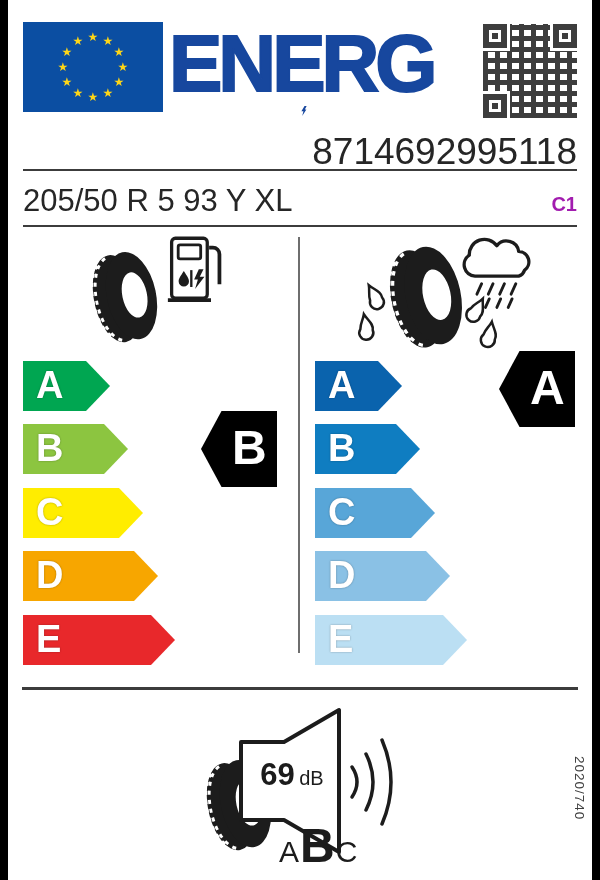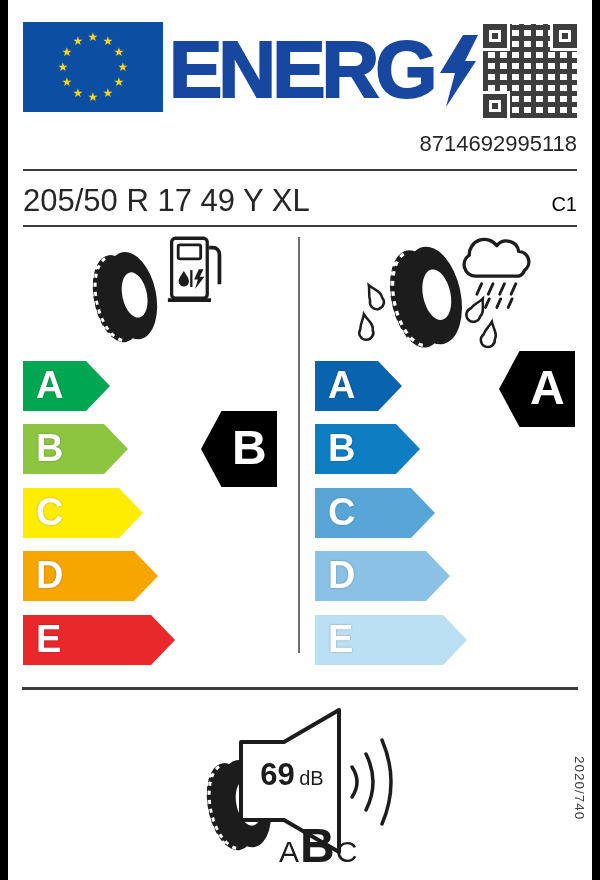--- a/index.html
+++ b/index.html
@@ -18,45 +18,45 @@
   .flag .star:nth-child(4){left:100px;top:45px;}
   .flag .star:nth-child(5){left:96px;top:60px;}
   .flag .star:nth-child(6){left:85px;top:71px;}
   .flag .star:nth-child(7){left:70px;top:75px;}
   .flag .star:nth-child(8){left:55px;top:71px;}
   .flag .star:nth-child(9){left:44px;top:60px;}
   .flag .star:nth-child(10){left:40px;top:45px;}
   .flag .star:nth-child(11){left:44px;top:30px;}
   .flag .star:nth-child(12){left:55px;top:19px;}
 
-  .energ{position:absolute;left:169px;top:24px;height:92px;display:flex;align-items:center;}
+  .energ{position:absolute;left:169px;top:24px;height:92px;display:flex;align-items:center;flex-direction:column;}
   .energ-text{font-size:80px;font-weight:bold;color:#17479e;letter-spacing:-4px;line-height:1;
               -webkit-text-stroke:2px #17479e;}
   .energ svg{margin-left:6px;margin-top:2px;}
 
   .qr{position:absolute;left:483px;top:24px;width:94px;height:94px;background:#fff;
       background-image:
         repeating-linear-gradient(0deg,#3d3d3d 0 5px,transparent 5px 11px),
         repeating-linear-gradient(90deg,#3d3d3d 0 5px,transparent 5px 12px);}
   .finder{position:absolute;width:24px;height:24px;border:6px solid #3d3d3d;background:#fff;
           box-sizing:border-box;box-shadow:0 0 0 3px #fff;}
   .finder::after{content:"";position:absolute;left:3px;top:3px;width:6px;height:6px;background:#3d3d3d;}
   .finder-tl{left:0;top:0;}
   .finder-tr{right:0;top:0;}
   .finder-bl{left:0;bottom:0;}
 
   
   .brand{position:absolute;left:23px;top:131px;font-size:27px;font-weight:bold;color:#262626;}
-  .article{position:absolute;right:23px;top:131px;font-size:22px;color:#262626;}
+  .article{position:absolute;right:23px;top:131px;font-size:37px;color:#262626;}
   .rule{position:absolute;left:23px;width:554px;height:2px;background:#3c3c3c;}
   .rule-1{top:169px;}
   .rule-2{top:225px;}
   .rule-3{top:687px;left:22px;width:556px;height:3px;}
   .size{position:absolute;left:23px;top:183px;font-size:31px;color:#262626;}
-  .class-c1{position:absolute;right:23px;top:193px;font-size:20px;color:#000000;}
+  .class-c1{position:absolute;right:23px;top:193px;font-size:20px;color:#a21caf;font-weight:bold;}
 
   
   .divider{position:absolute;left:298px;top:237px;width:2px;height:416px;background:#6e6e6e;}
 
   .bar{position:absolute;height:50px;
        clip-path:polygon(0 0,calc(100% - 24px) 0,100% 50%,calc(100% - 24px) 100%,0 100%);
        filter:drop-shadow(0 0 1px #9a9a9a);}
   .bar span{position:absolute;left:13px;top:50%;transform:translateY(-52%);
             font-size:38px;font-weight:bold;color:#fff;line-height:1;
             text-shadow:0 0 2px rgba(0,0,0,0.35);}
@@ -136,21 +136,21 @@
 
   <div class="qr">
     <div class="finder finder-tl"></div>
     <div class="finder finder-tr"></div>
     <div class="finder finder-bl"></div>
   </div>
 
   <div class="article">8714692995118</div>
   <div class="rule rule-1"></div>
 
-  <div class="size">205/50 R 17 49 Y XL</div>
+  <div class="size">205/50 R 5 93 Y XL</div>
   <div class="class-c1">C1</div>
   <div class="rule rule-2"></div>
 
   <div class="divider"></div>
 
   <svg class="icon-abs" style="left:84px;top:246px" width="82" height="102" viewBox="0 0 100 120">
       <use href="#tyre"></use>
     </svg>
   <svg class="icon-abs" style="left:166px;top:234px" width="60" height="76" viewBox="0 0 64 80">
     <rect x="6" y="4" width="38" height="64" rx="4" fill="#fff" stroke="#1c1c1c" stroke-width="3.5"></rect>

